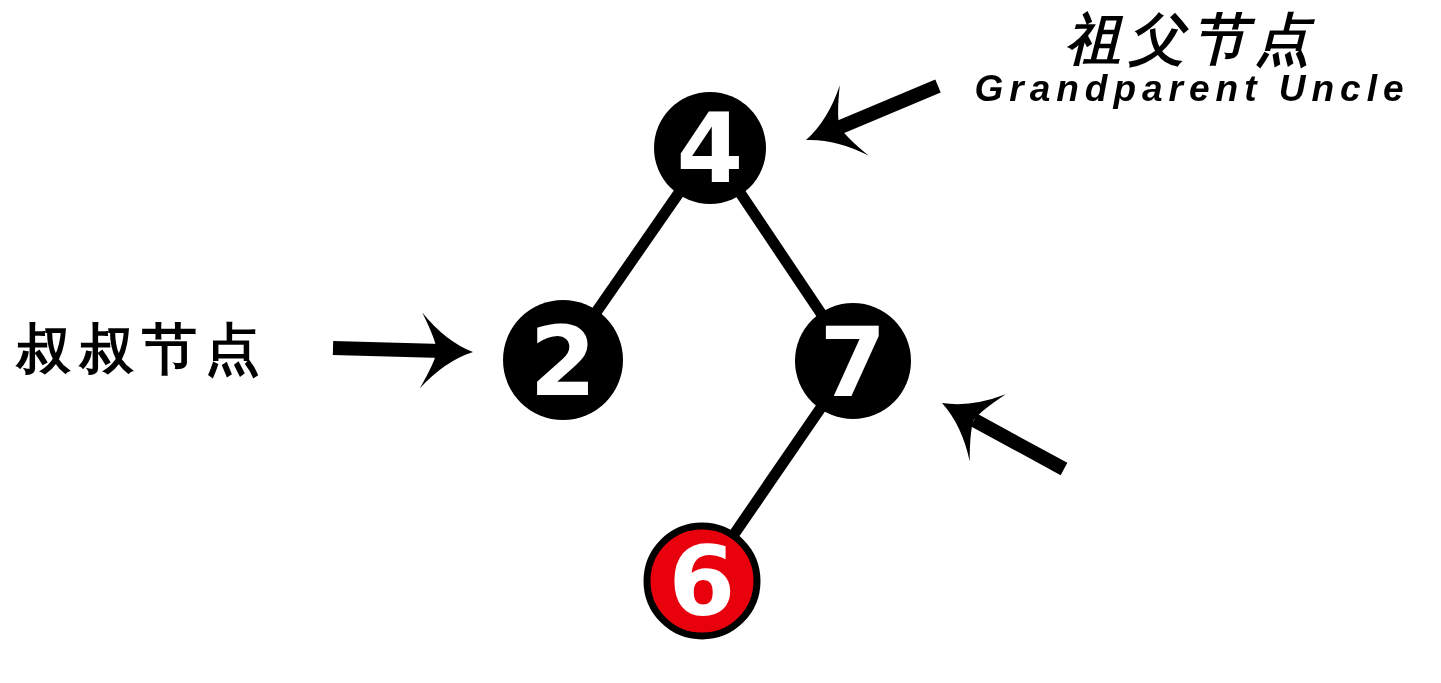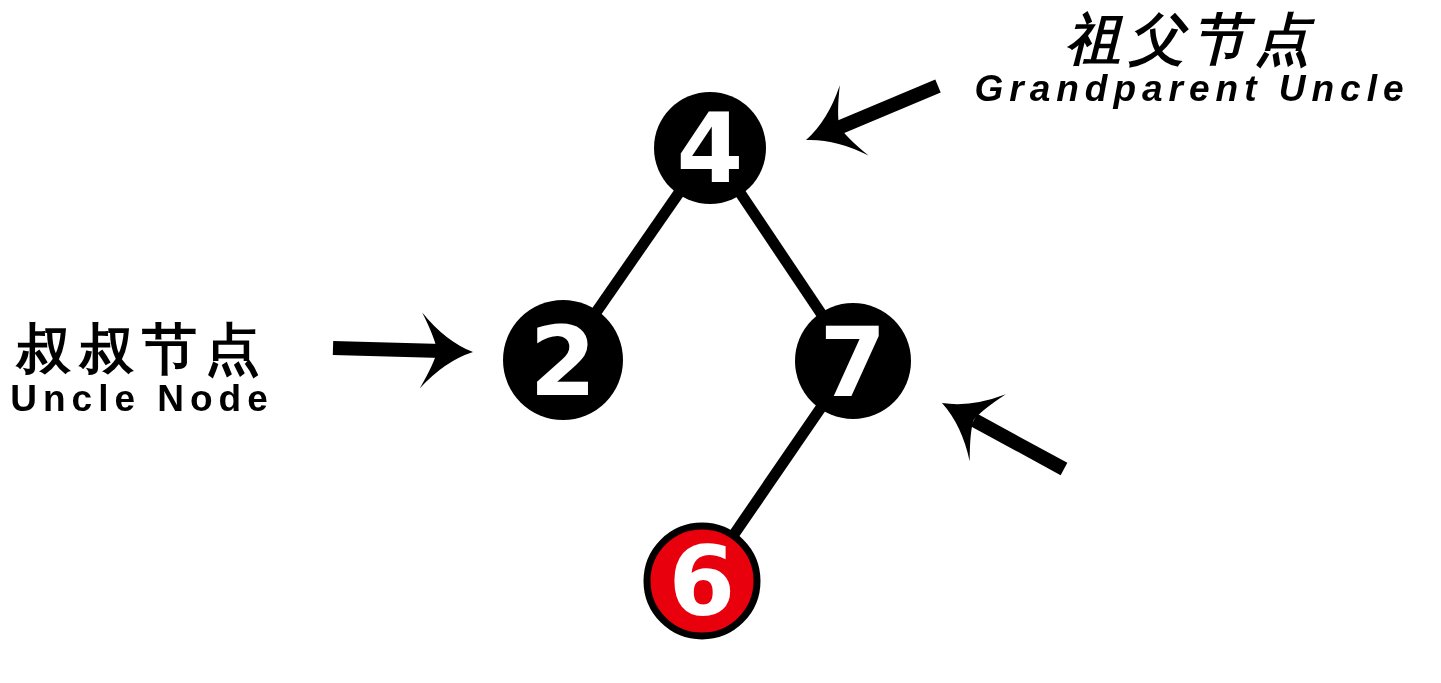--- a/index.html
+++ b/index.html
@@ -105,19 +105,18 @@
     </g>
   </svg>
 
   <div class="label-block" style="left:1192px; top:10px;font-style:italic;">
     <div class="label-zh">祖父节点</div>
     <div class="label-en">Grandparent Uncle</div>
   </div>
 
   <div class="label-block" style="left:142px; top:320px;">
     <div class="label-zh">叔叔节点</div>
-    <div class="label-en">Uncle Node</div>
   </div>
 
   <div class="label-block" style="left:1250px; top:454px;">
   </div>
 
 </div>
 
 </body></html>

